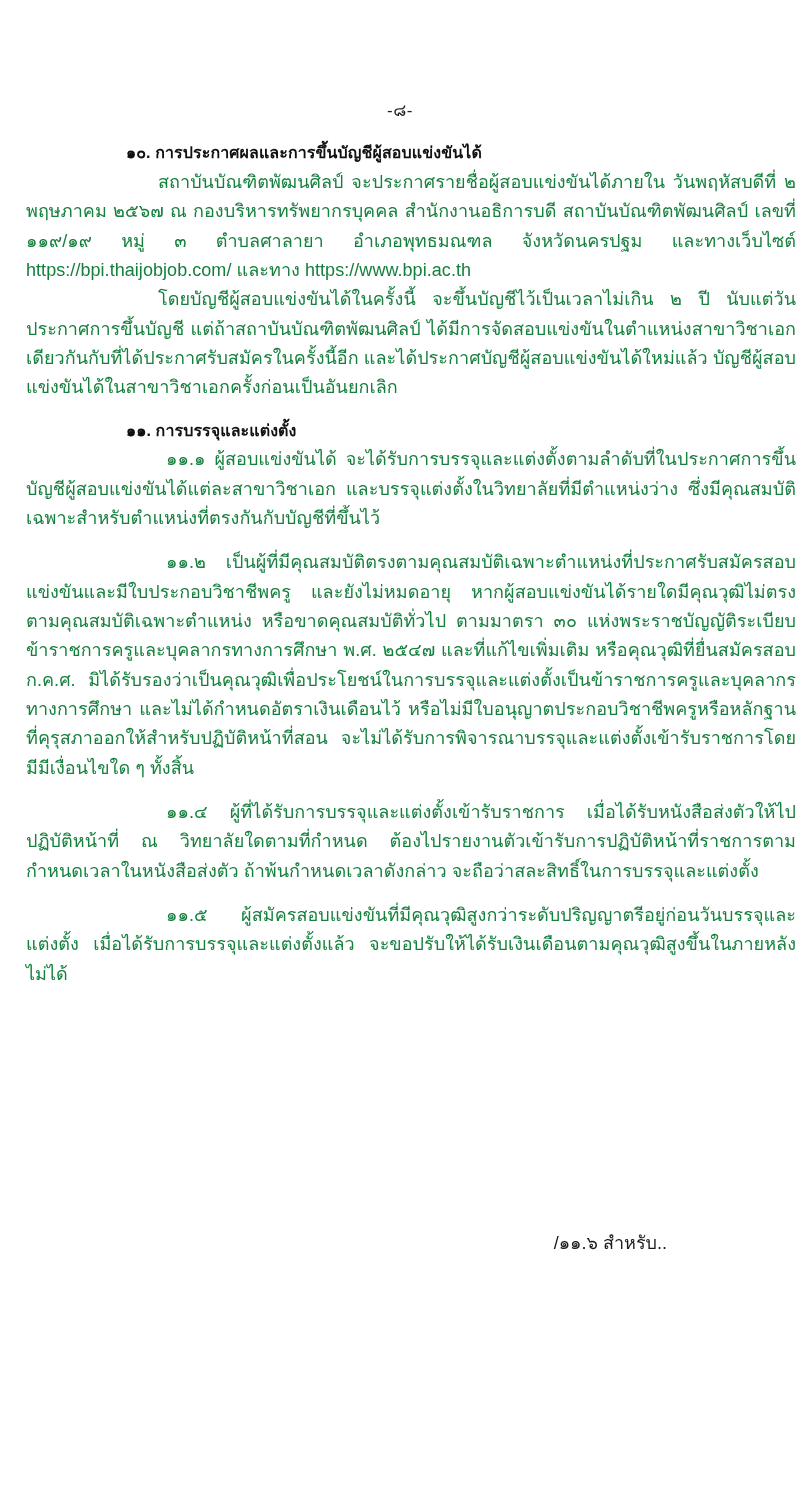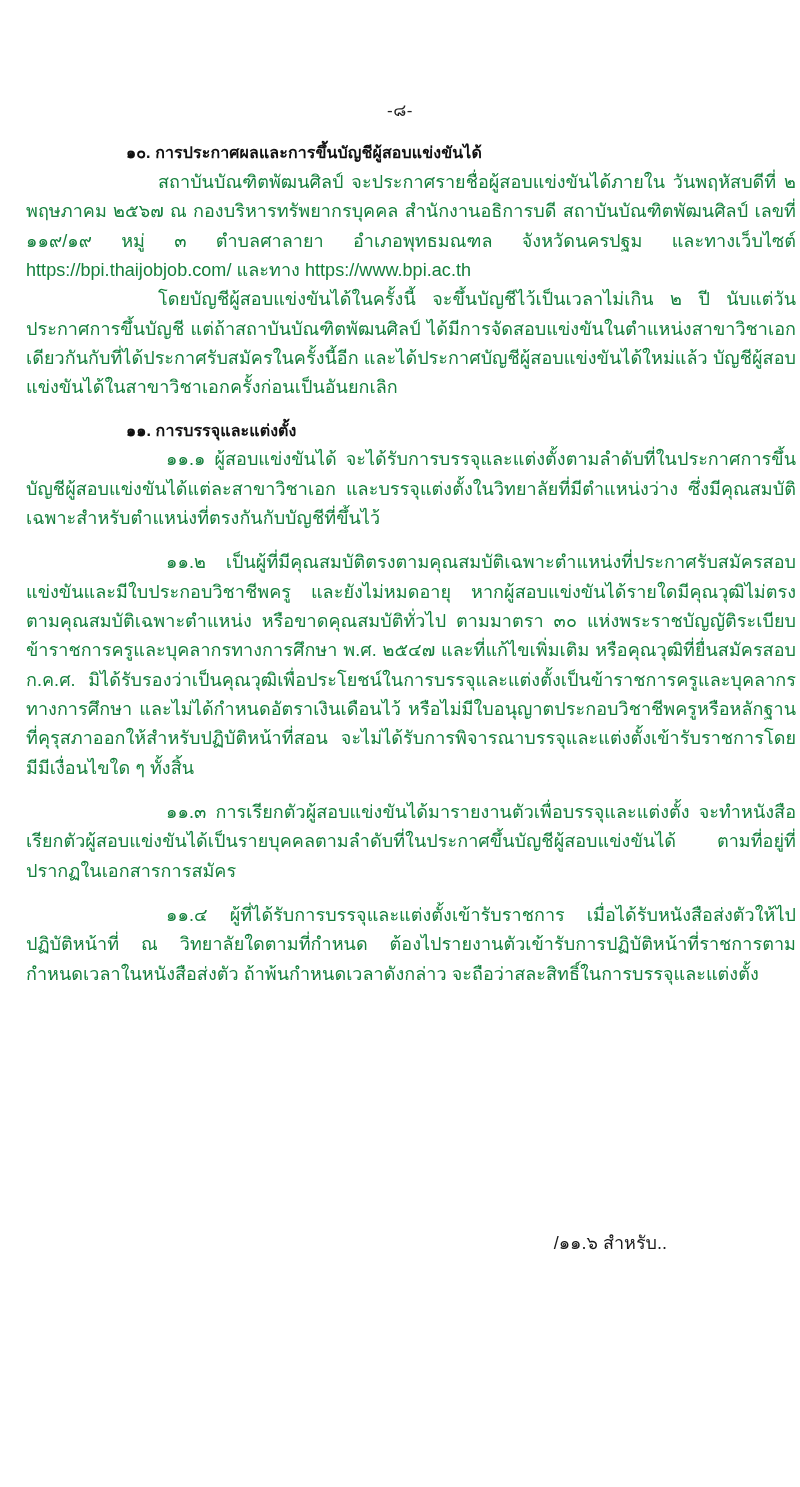--- a/index.html
+++ b/index.html
@@ -92,21 +92,21 @@
     <div class="block">
       <p class="heading">๑๐. การประกาศผลและการขึ้นบัญชีผู้สอบแข่งขันได้</p>
       <p class="para indent">สถาบันบัณฑิตพัฒนศิลป์ จะประกาศรายชื่อผู้สอบแข่งขันได้ภายใน วันพฤหัสบดีที่ ๒ พฤษภาคม ๒๕๖๗ ณ กองบริหารทรัพยากรบุคคล สำนักงานอธิการบดี สถาบันบัณฑิตพัฒนศิลป์ เลขที่ ๑๑๙/๑๙ หมู่ ๓ ตำบลศาลายา อำเภอพุทธมณฑล จังหวัดนครปฐม และทางเว็บไซต์ https://bpi.thaijobjob.com/ และทาง https://www.bpi.ac.th</p>
       <p class="para indent">โดยบัญชีผู้สอบแข่งขันได้ในครั้งนี้ จะขึ้นบัญชีไว้เป็นเวลาไม่เกิน ๒ ปี นับแต่วันประกาศการขึ้นบัญชี แต่ถ้าสถาบันบัณฑิตพัฒนศิลป์ ได้มีการจัดสอบแข่งขันในตำแหน่งสาขาวิชาเอกเดียวกันกับที่ได้ประกาศรับสมัครในครั้งนี้อีก และได้ประกาศบัญชีผู้สอบแข่งขันได้ใหม่แล้ว บัญชีผู้สอบแข่งขันได้ในสาขาวิชาเอกครั้งก่อนเป็นอันยกเลิก</p>
     </div>
 
     <div class="block gap-before">
       <p class="heading">๑๑. การบรรจุและแต่งตั้ง</p>
       <p class="para indent-sub">๑๑.๑ ผู้สอบแข่งขันได้ จะได้รับการบรรจุและแต่งตั้งตามลำดับที่ในประกาศการขึ้นบัญชีผู้สอบแข่งขันได้แต่ละสาขาวิชาเอก และบรรจุแต่งตั้งในวิทยาลัยที่มีตำแหน่งว่าง ซึ่งมีคุณสมบัติเฉพาะสำหรับตำแหน่งที่ตรงกันกับบัญชีที่ขึ้นไว้</p>
       <p class="para indent-sub gap-before">๑๑.๒ เป็นผู้ที่มีคุณสมบัติตรงตามคุณสมบัติเฉพาะตำแหน่งที่ประกาศรับสมัครสอบแข่งขันและมีใบประกอบวิชาชีพครู และยังไม่หมดอายุ หากผู้สอบแข่งขันได้รายใดมีคุณวุฒิไม่ตรงตามคุณสมบัติเฉพาะตำแหน่ง หรือขาดคุณสมบัติทั่วไป ตามมาตรา ๓๐ แห่งพระราชบัญญัติระเบียบข้าราชการครูและบุคลากรทางการศึกษา พ.ศ. ๒๕๔๗ และที่แก้ไขเพิ่มเติม หรือคุณวุฒิที่ยื่นสมัครสอบ ก.ค.ศ. มิได้รับรองว่าเป็นคุณวุฒิเพื่อประโยชน์ในการบรรจุและแต่งตั้งเป็นข้าราชการครูและบุคลากรทางการศึกษา และไม่ได้กำหนดอัตราเงินเดือนไว้ หรือไม่มีใบอนุญาตประกอบวิชาชีพครูหรือหลักฐานที่คุรุสภาออกให้สำหรับปฏิบัติหน้าที่สอน จะไม่ได้รับการพิจารณาบรรจุและแต่งตั้งเข้ารับราชการโดยมีมีเงื่อนไขใด ๆ ทั้งสิ้น</p>
-      <p class="para indent-sub gap-before">๑๑.๓ การเรียกตัวผู้สอบแข่งขันได้มารายงานตัวเพื่อบรรจุและแต่งตั้ง จะทำหนังสือเรียกตัวผู้สอบแข่งขันได้เป็นรายบุคคลตามลำดับที่ในประกาศขึ้นบัญชีผู้สอบแข่งขันได้ ตามที่อยู่ที่ปรากฏในเอกสารการสมัคร</p>
       <p class="para indent-sub gap-before">๑๑.๔ ผู้ที่ได้รับการบรรจุและแต่งตั้งเข้ารับราชการ เมื่อได้รับหนังสือส่งตัวให้ไปปฏิบัติหน้าที่ ณ วิทยาลัยใดตามที่กำหนด ต้องไปรายงานตัวเข้ารับการปฏิบัติหน้าที่ราชการตามกำหนดเวลาในหนังสือส่งตัว ถ้าพ้นกำหนดเวลาดังกล่าว จะถือว่าสละสิทธิ์ในการบรรจุและแต่งตั้ง</p>
+      <p class="para indent-sub gap-before">๑๑.๕ ผู้สมัครสอบแข่งขันที่มีคุณวุฒิสูงกว่าระดับปริญญาตรีอยู่ก่อนวันบรรจุและแต่งตั้ง เมื่อได้รับการบรรจุและแต่งตั้งแล้ว จะขอปรับให้ได้รับเงินเดือนตามคุณวุฒิสูงขึ้นในภายหลังไม่ได้</p>
     </div>
 
   </div>
 
   <div class="footer-note">/๑๑.๖ สำหรับ..</div>
 
 </div>
 
 </body></html>

